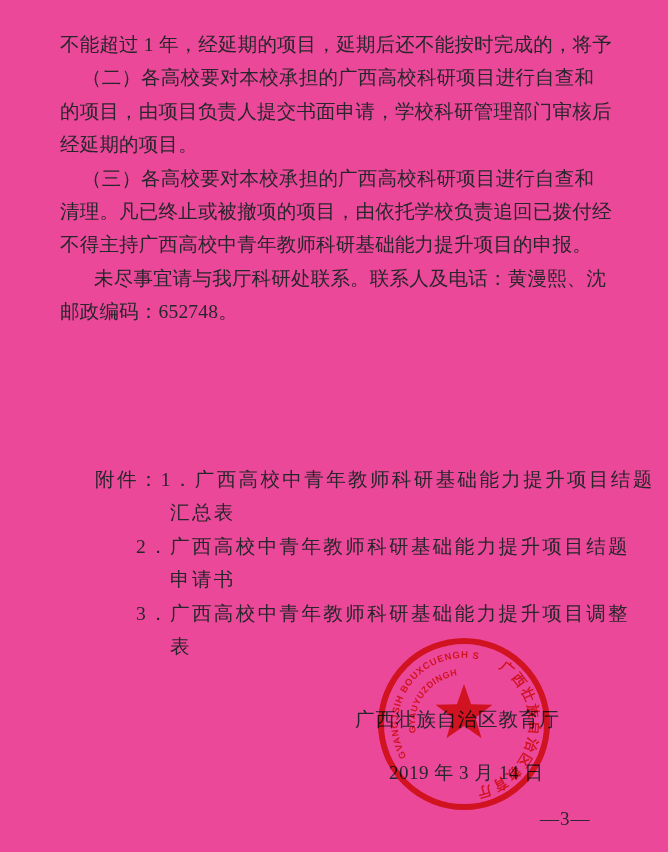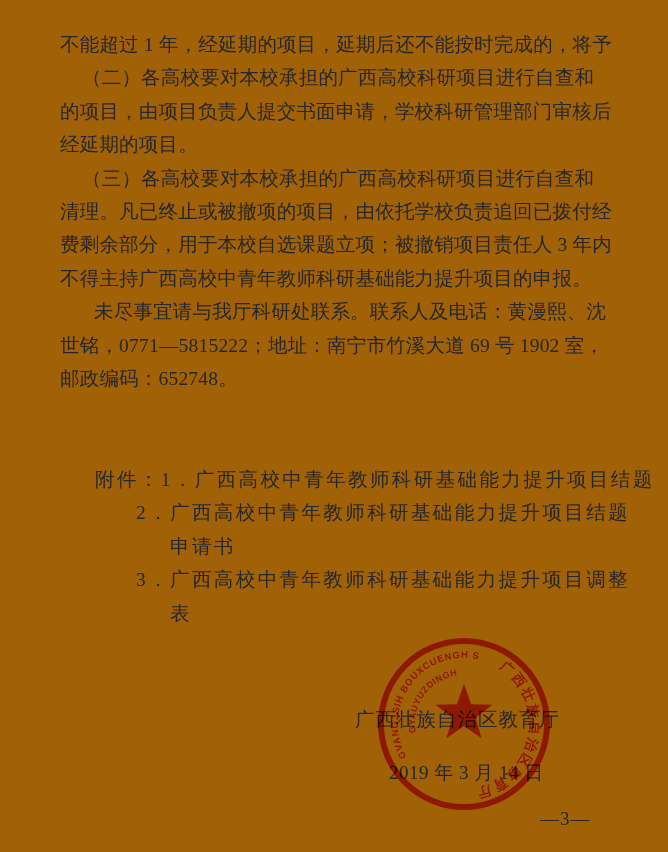--- a/index.html
+++ b/index.html
@@ -1,19 +1,19 @@
 <!DOCTYPE html>
 <html><head>
 <meta charset="utf-8">
 <style>
   html,body{margin:0;padding:0;background:#888;}
   .page{
     position:relative;
     width:668px;height:852px;
-    background:#a16207;
+    background:#ec4899;
     overflow:hidden;
     font-family:"Liberation Serif","DejaVu Serif",serif;
     color:#26262b;
   }
   
   .letter-body{
     position:absolute;left:60px;top:28px;width:560px;
   }
   .ln{
     height:33.4px;line-height:33.4px;
@@ -58,29 +58,28 @@
 
 <div class="page">
 
   <div class="letter-body">
     <div class="ln">不能超过 1 年，经延期的项目，延期后还不能按时完成的，将予</div>
     <div class="ln ind1">（二）各高校要对本校承担的广西高校科研项目进行自查和</div>
     <div class="ln">的项目，由项目负责人提交书面申请，学校科研管理部门审核后</div>
     <div class="ln">经延期的项目。</div>
     <div class="ln ind1">（三）各高校要对本校承担的广西高校科研项目进行自查和</div>
     <div class="ln">清理。凡已终止或被撤项的项目，由依托学校负责追回已拨付经</div>
-    <div class="ln">费剩余部分，用于本校自选课题立项；被撤销项目责任人 3 年内</div>
     <div class="ln">不得主持广西高校中青年教师科研基础能力提升项目的申报。</div>
     <div class="ln ind2">未尽事宜请与我厅科研处联系。联系人及电话：黄漫熙、沈</div>
-    <div class="ln">世铭，0771—5815222；地址：南宁市竹溪大道 69 号 1902 室，</div>
     <div class="ln">邮政编码：652748。</div>
   </div>
 
   <div class="attach">
     <div class="ln">附件：1．广西高校中青年教师科研基础能力提升项目结题</div>
+    <div class="ln m-cont">汇总表</div>
     <div class="ln m-num">2．广西高校中青年教师科研基础能力提升项目结题</div>
     <div class="ln m-cont">申请书</div>
     <div class="ln m-num">3．广西高校中青年教师科研基础能力提升项目调整</div>
     <div class="ln m-cont">表</div>
   </div>
 
   <div class="sig-org">广西壮族自治区教育厅</div>
   <div class="sig-date">2019 年 3 月 14 日</div>
 
   <div class="page-num">—3—</div>

